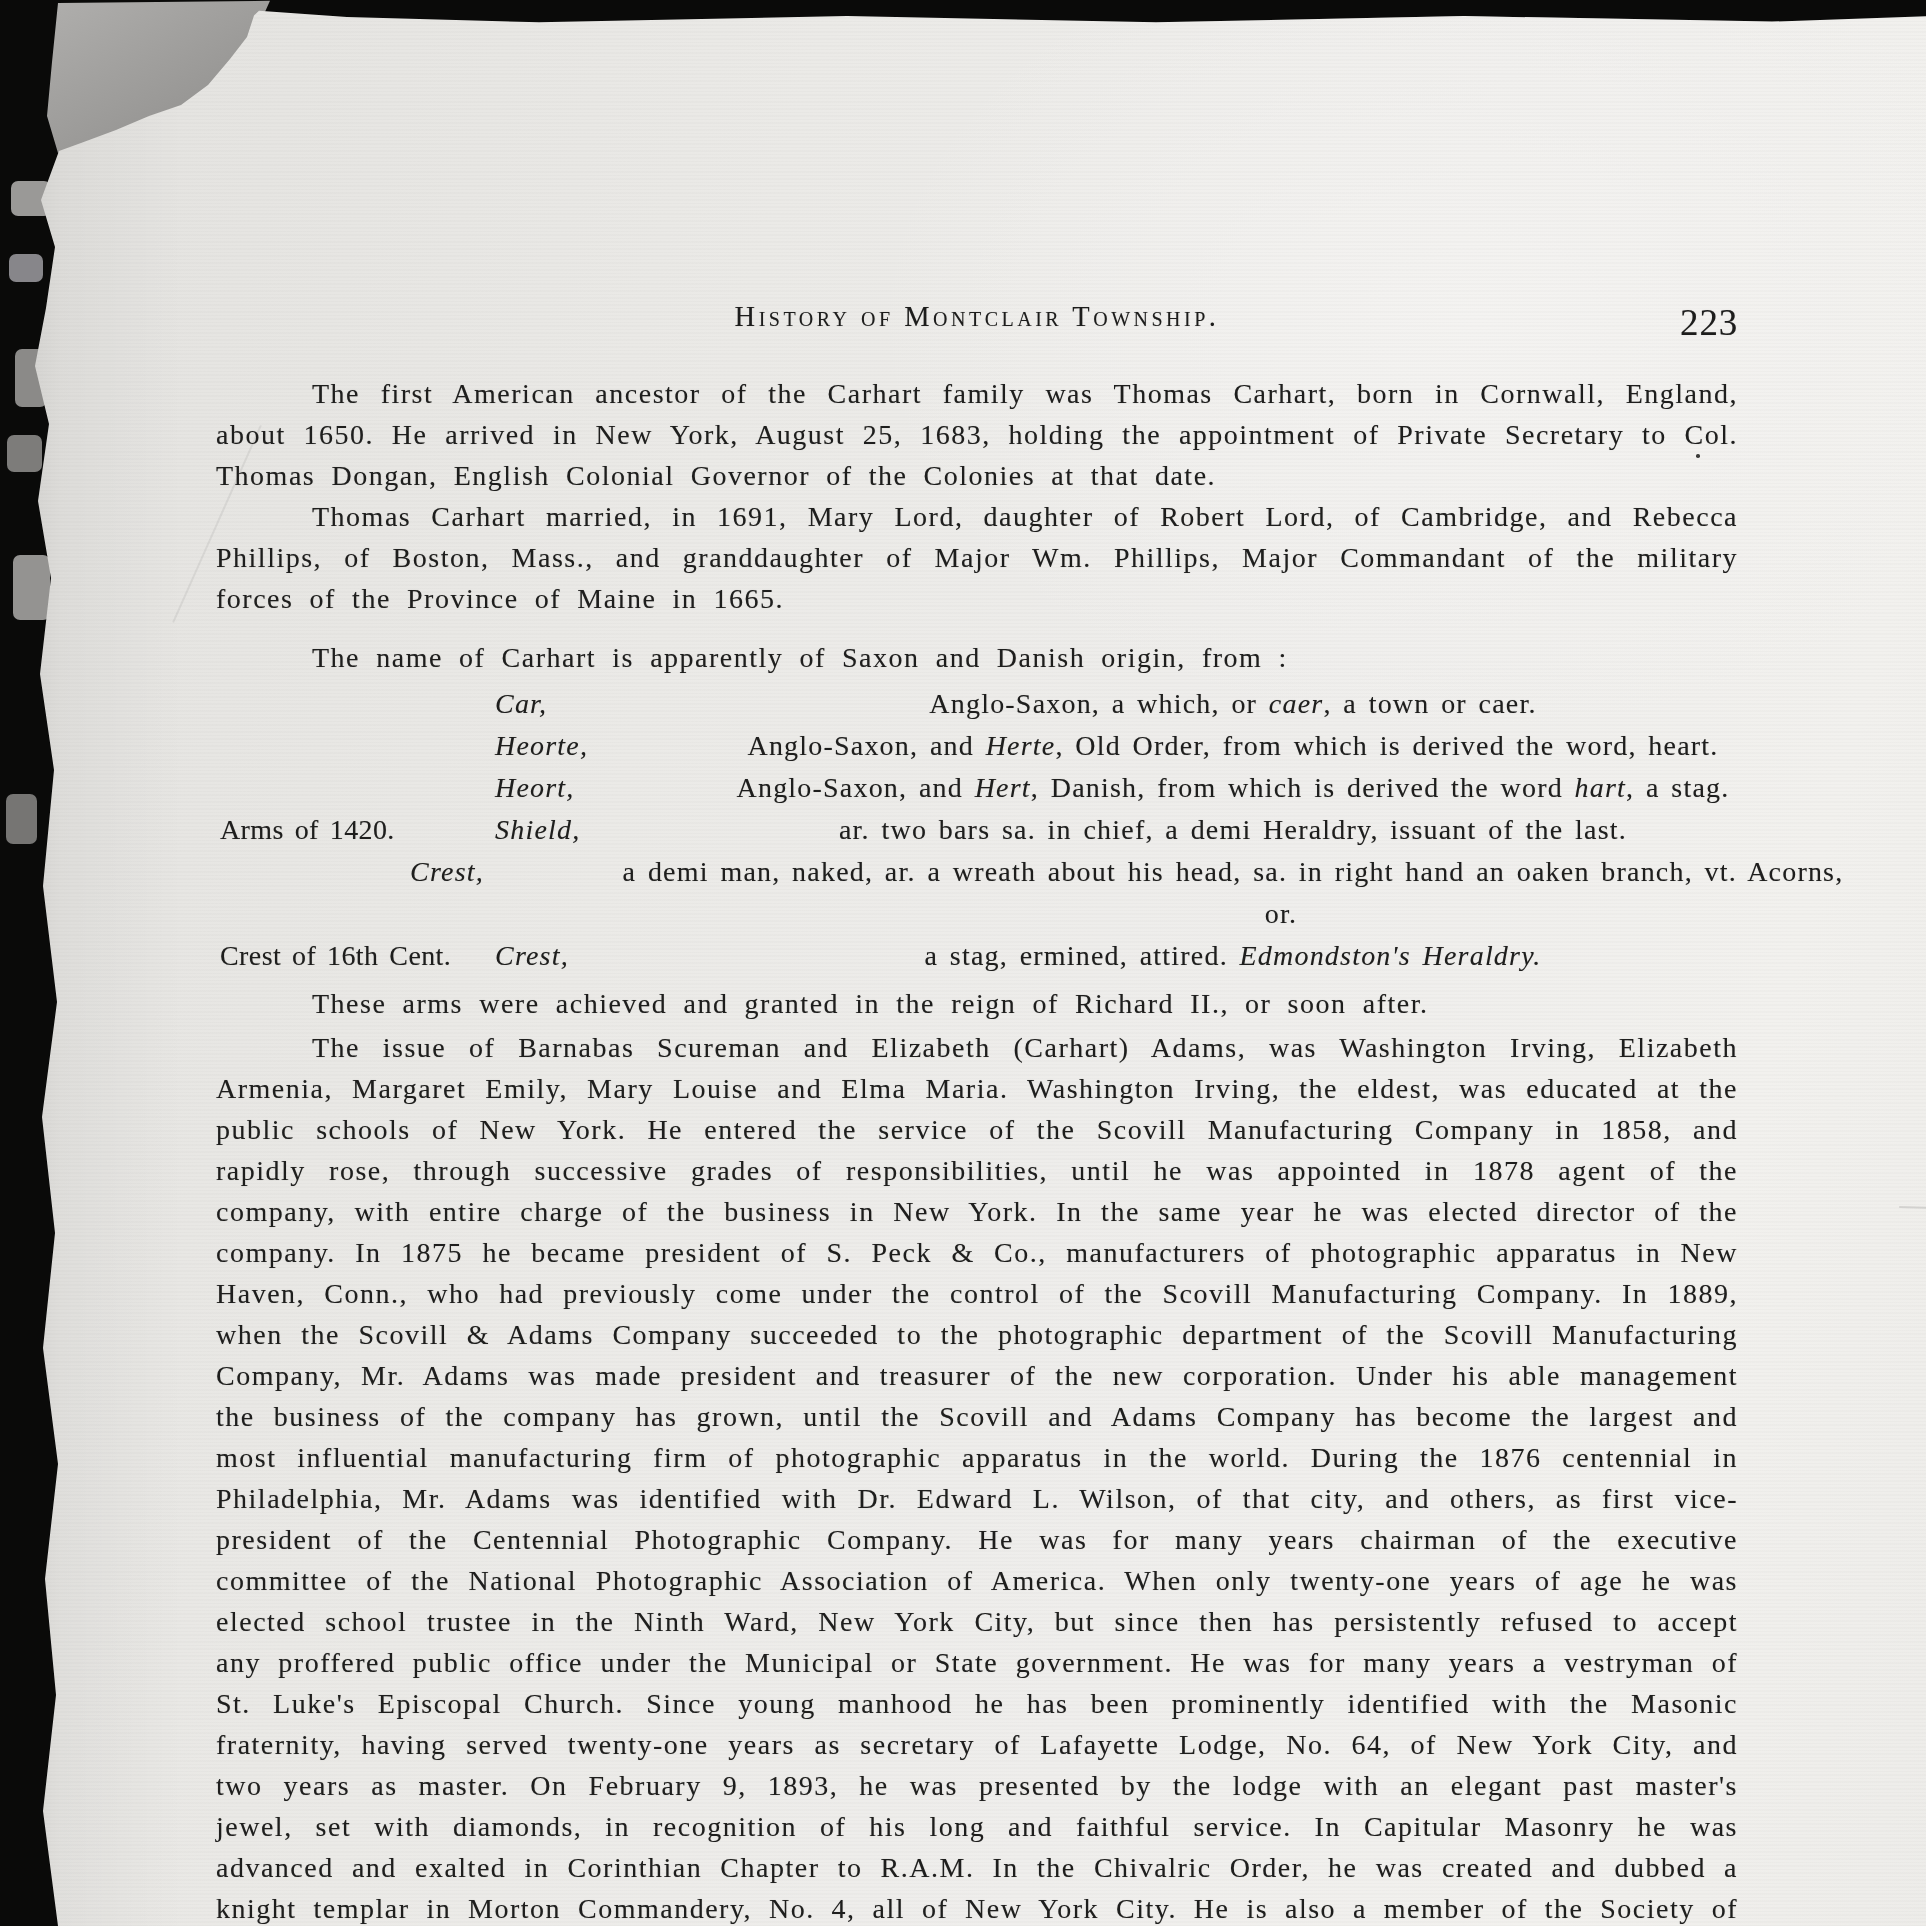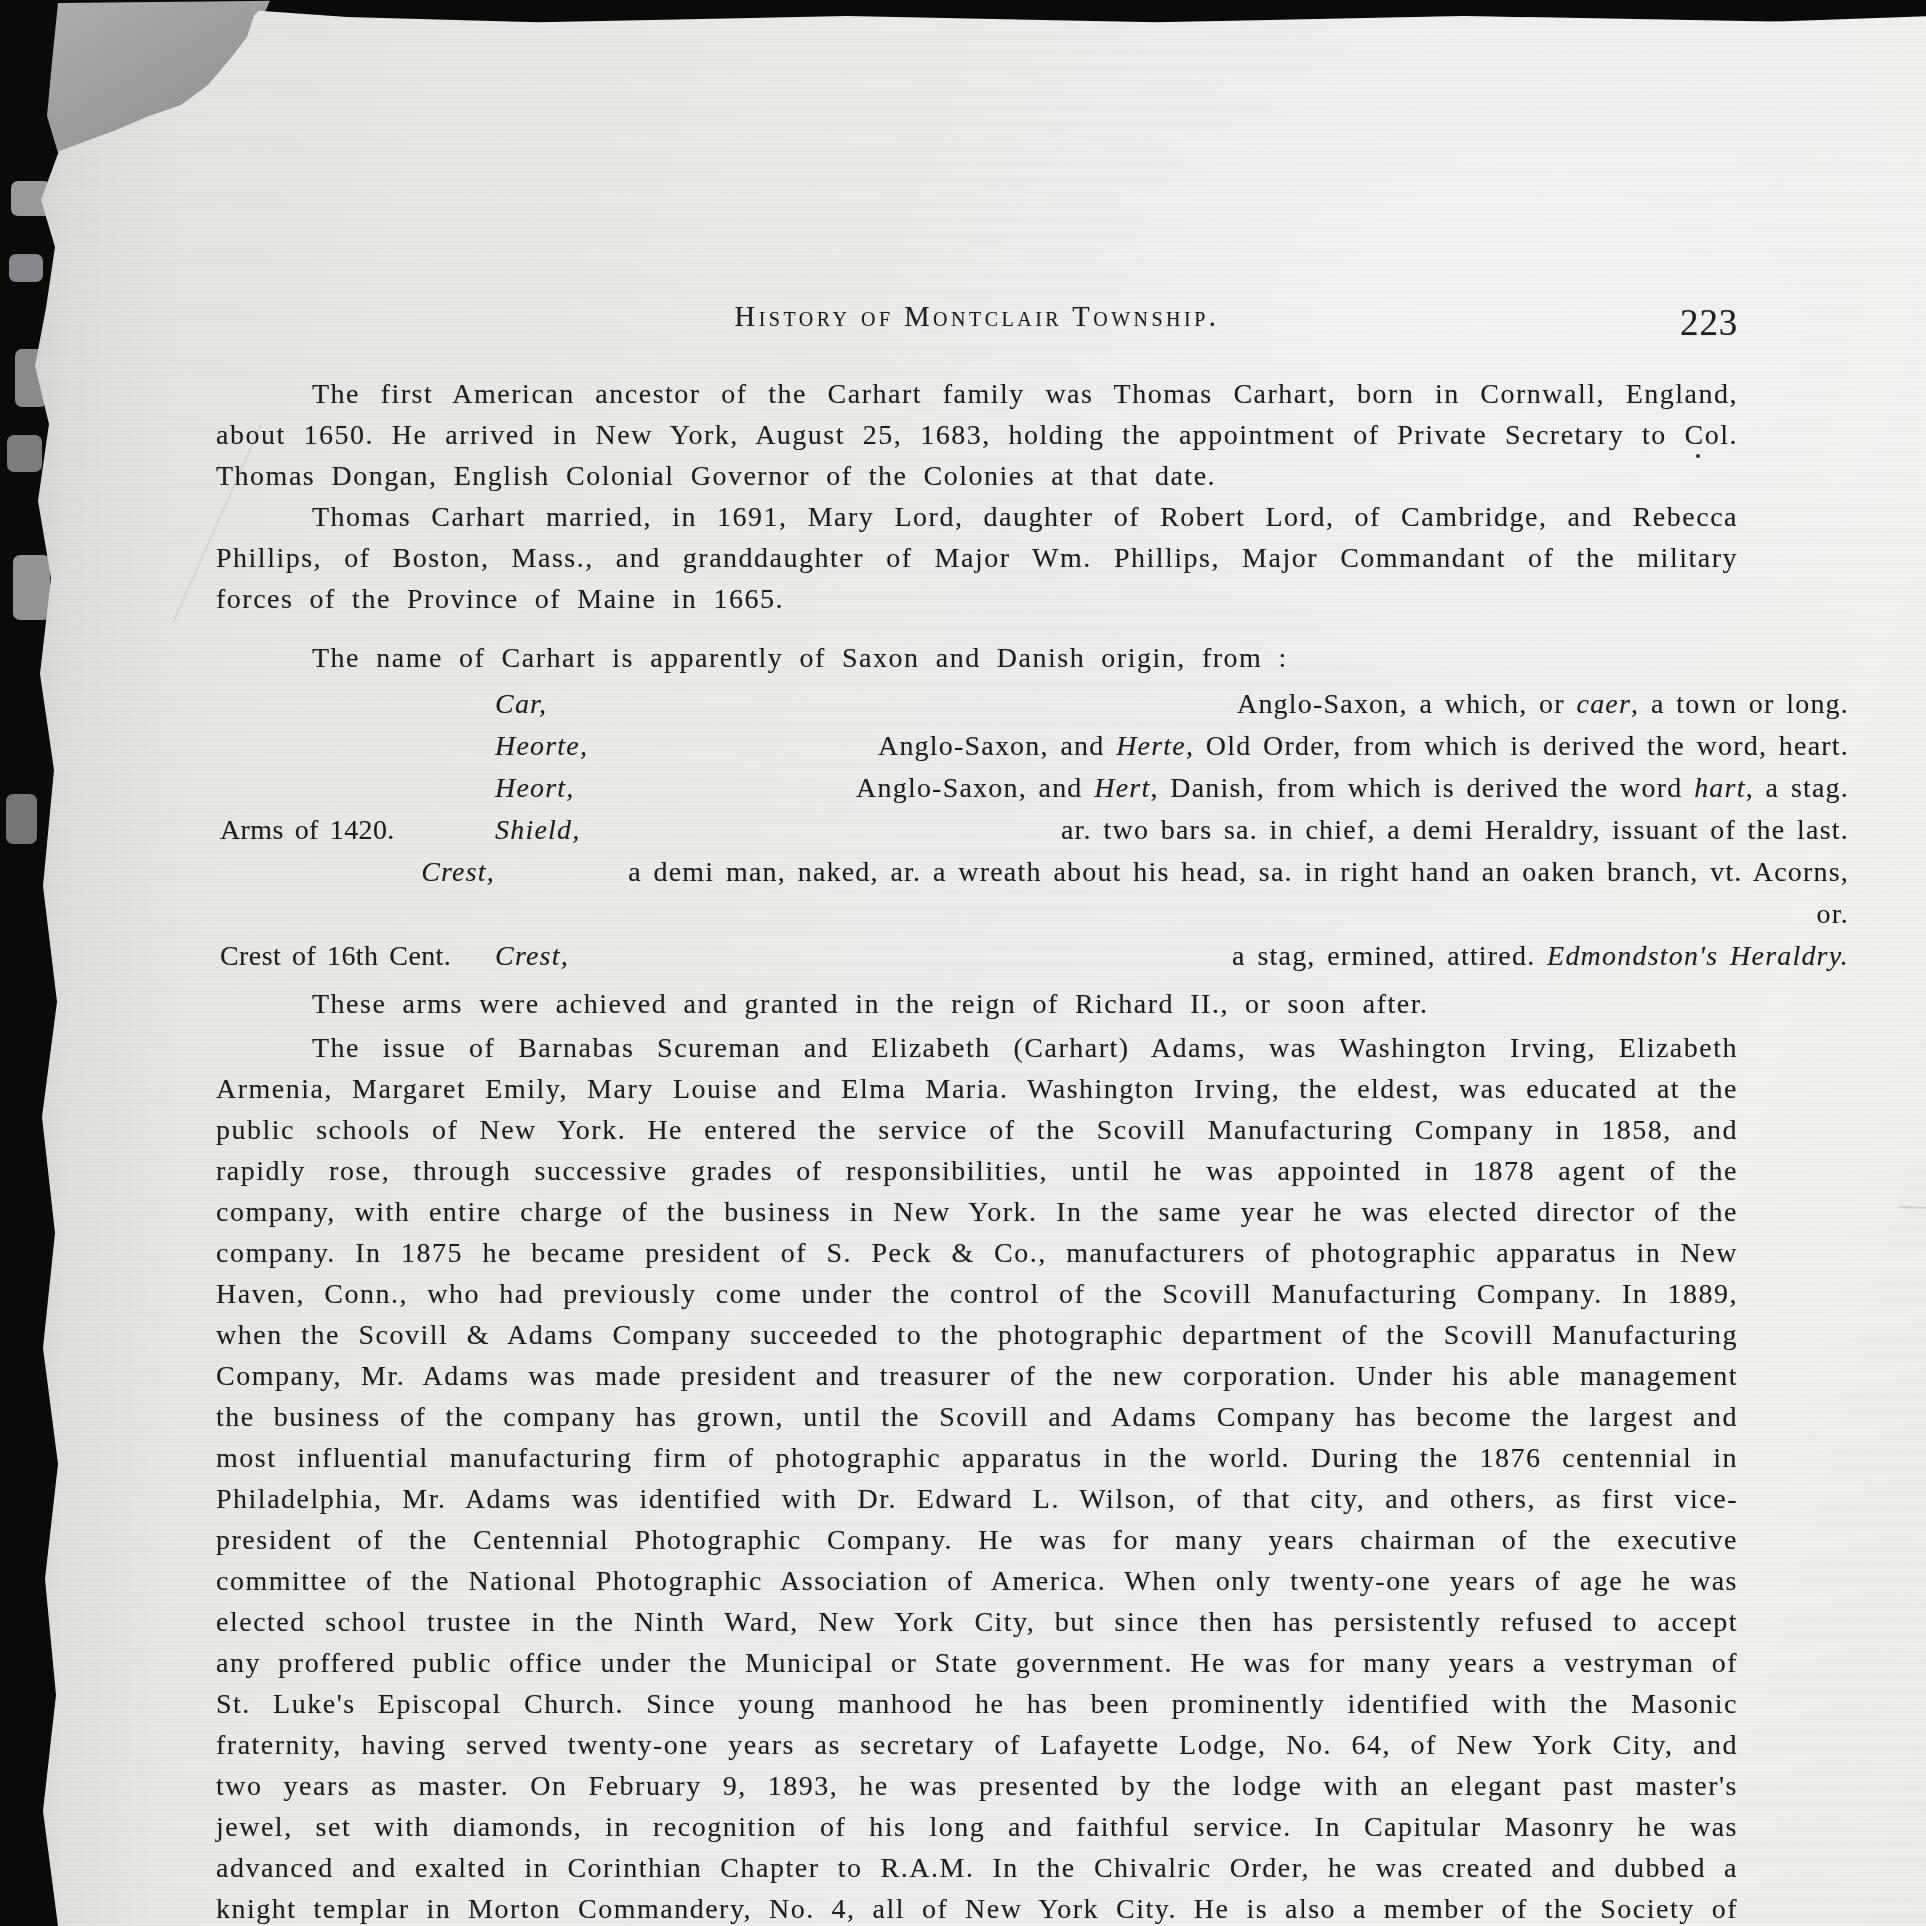--- a/index.html
+++ b/index.html
@@ -77,21 +77,21 @@
     font-size:28px;line-height:41px;color:#1e1e1d;
     text-align:justify;letter-spacing:1.5px;word-spacing:7.7px;
     text-shadow:0 0 0.8px rgba(30,30,28,0.30);
   }
   .text-block p{margin:0;text-indent:96px;}
   .text-block p.gap-top{margin-top:17.7px;}
   .text-block p.sm-gap-top{margin-top:3.1px;}
   .etymology{margin-top:5.4px;margin-bottom:6.2px;width:1633px;text-align:left;}
   .ety-row{
     position:relative;padding-left:401px;min-height:42px;line-height:42px;
-    letter-spacing:1.2px;word-spacing:3.5px;text-align:right;
+    letter-spacing:1.2px;word-spacing:3.5px;text-align:center;
   }
   .ety-row.hang{padding-left:497px;text-indent:-96px;}
   .ety-label{position:absolute;left:4px;top:0;letter-spacing:0.4px;}
   .ety-term{position:absolute;left:279px;top:0;font-style:italic;}
   .ety-def i{font-style:italic;}
 </style>
 </head>
 <body>
 
 <div class="canvas">
@@ -116,21 +116,21 @@
       <span class="head-title">History of Montclair Township.</span>
       <span class="page-number">223</span>
     </div>
 
     <div class="text-block">
       <p>The first American ancestor of the Carhart family was Thomas Carhart, born in Cornwall, England, about 1650. He arrived in New York, August 25, 1683, holding the appointment of Private Secretary to Col. Thomas Dongan, English Colonial Governor of the Colonies at that date.</p>
       <p>Thomas Carhart married, in 1691, Mary Lord, daughter of Robert Lord, of Cambridge, and Rebecca Phillips, of Boston, Mass., and granddaughter of Major Wm. Phillips, Major Commandant of the military forces of the Province of Maine in 1665.</p>
       <p class="gap-top">The name of Carhart is apparently of Saxon and Danish origin, from :</p>
 
       <div class="etymology" id="etymology">
-          <div class="ety-row"><span class="ety-term">Car,</span><span class="ety-def"><span>Anglo-Saxon, a which, or </span><i>caer</i><span>, a town or long.</span></span></div>
+          <div class="ety-row"><span class="ety-term">Car,</span><span class="ety-def"><span>Anglo-Saxon, a which, or </span><i>caer</i><span>, a town or caer.</span></span></div>
           <div class="ety-row"><span class="ety-term">Heorte,</span><span class="ety-def"><span>Anglo-Saxon, and </span><i>Herte</i><span>, Old Order, from which is derived the word, heart.</span></span></div>
           <div class="ety-row"><span class="ety-term">Heort,</span><span class="ety-def"><span>Anglo-Saxon, and </span><i>Hert</i><span>, Danish, from which is derived the word </span><i>hart</i><span>, a stag.</span></span></div>
           <div class="ety-row"><span class="ety-label">Arms of 1420.</span><span class="ety-term">Shield,</span><span class="ety-def"><span>ar. two bars sa. in chief, a demi Heraldry, issuant of the last.</span></span></div>
           <div class="ety-row hang"><span class="ety-term">Crest,</span><span class="ety-def"><span>a demi man, naked, ar. a wreath about his head, sa. in right hand an oaken branch, vt. Acorns, or.</span></span></div>
           <div class="ety-row"><span class="ety-label">Crest of 16th Cent.</span><span class="ety-term">Crest,</span><span class="ety-def"><span>a stag, ermined, attired.  </span><i>Edmondston's Heraldry.</i></span></div>
         </div>
 
       <p>These arms were achieved and granted in the reign of Richard II., or soon after.</p>
       <p class="sm-gap-top">The issue of Barnabas Scureman and Elizabeth (Carhart) Adams, was Washington Irving, Elizabeth Armenia, Margaret Emily, Mary Louise and Elma Maria. Washington Irving, the eldest, was educated at the public schools of New York. He entered the service of the Scovill Manufacturing Company in 1858, and rapidly rose, through successive grades of responsibilities, until he was appointed in 1878 agent of the company, with entire charge of the business in New York. In the same year he was elected director of the company. In 1875 he became president of S. Peck &amp; Co., manufacturers of photographic apparatus in New Haven, Conn., who had previously come under the control of the Scovill Manufacturing Company. In 1889, when the Scovill &amp; Adams Company succeeded to the photographic department of the Scovill Manufacturing Company, Mr. Adams was made president and treasurer of the new corporation. Under his able management the business of the company has grown, until the Scovill and Adams Company has become the largest and most influential manufacturing firm of photographic apparatus in the world. During the 1876 centennial in Philadelphia, Mr. Adams was identified with Dr. Edward L. Wilson, of that city, and others, as first vice-president of the Centennial Photographic Company. He was for many years chairman of the executive committee of the National Photographic Association of America. When only twenty-one years of age he was elected school trustee in the Ninth Ward, New York City, but since then has persistently refused to accept any proffered public office under the Municipal or State government. He was for many years a vestryman of St. Luke's Episcopal Church. Since young manhood he has been prominently identified with the Masonic fraternity, having served twenty-one years as secretary of Lafayette Lodge, No. 64, of New York City, and two years as master. On February 9, 1893, he was presented by the lodge with an elegant past master's jewel, set with diamonds, in recognition of his long and faithful service. In Capitular Masonry he was advanced and exalted in Corinthian Chapter to R.A.M. In the Chivalric Order, he was created and dubbed a knight templar in Morton Commandery, No. 4, all of New York City. He is also a member of the Society of Colonial Wars, by virtue of descent from three ancestors entitling him to membership.</p>
 

